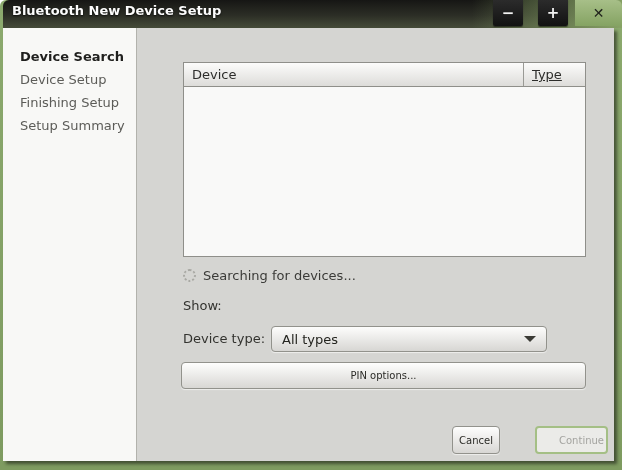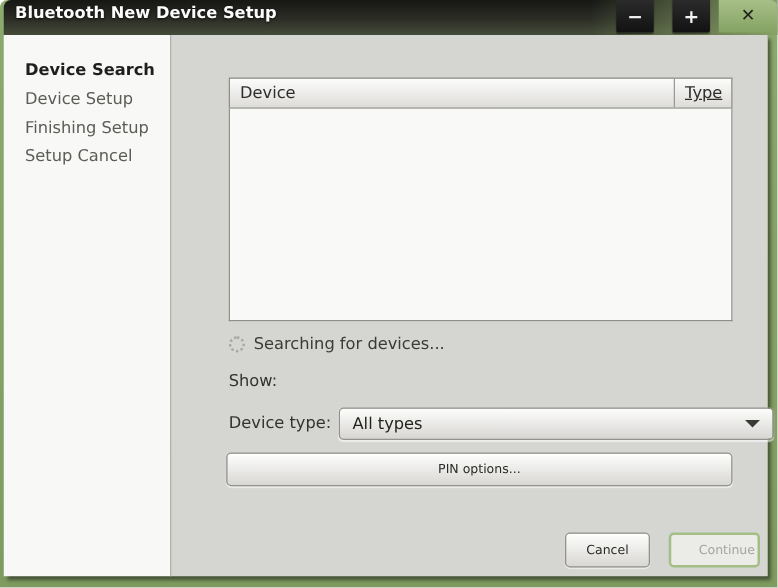--- a/index.html
+++ b/index.html
@@ -83,41 +83,41 @@
   .table-header {
     display:flex; height:25px;
     background:linear-gradient(to bottom,#fcfcfb,#dddcd9);
     border:1px solid #8f8f8a;
   }
   .th {
     display:flex; align-items:center; padding-left:8px;
     color:#2d2d2b;
   }
   .th-device { flex:1; }
-  .th-type { width:46px; border-left:1px solid #9a9a95;text-decoration:underline; }
+  .th-type { width:62px; border-left:1px solid #9a9a95;text-decoration:underline; }
   .table-body {
     flex:1; background:#f9f9f8;
     border:1px solid #8f8f8a; border-top:none;
   }
   
   .searching-row {
     position:absolute; left:46px; top:237px; height:20px;
     display:flex; align-items:center; gap:7px;
     color:#3b3b38;
   }
   .spinner-icon {
     width:13px; height:13px;
     border:2px dotted #a8a8a3;
     border-radius:50%;
   }
   .show-label { position:absolute; left:46px; top:270px; color:#33332f; }
   
   .device-type-label { position:absolute; left:46px; top:303px; color:#33332f; }
   .dropdown {
-    position:absolute; left:134px; top:298px; width:348px; height:26px;
+    position:absolute; left:134px; top:298px; width:276px; height:26px;
     background:linear-gradient(to bottom,#fdfdfc,#d7d6d3);
     border:1px solid #92928c; border-radius:4px;
     display:flex; align-items:center;
     padding:0 10px;
     box-shadow:0 1px 1px rgba(255,255,255,.6);
     cursor:default;
   }
   .dropdown-value { flex:1; color:#24241f; }
   .dropdown-arrow {
     width:0; height:0;
@@ -128,21 +128,21 @@
   
   .btn {
     background:linear-gradient(to bottom,#fefefd,#d8d7d4);
     border:1px solid #92928c; border-radius:4px;
     display:flex; align-items:center; justify-content:center;
     color:#2b2b27; font-size:10px;
     box-shadow:0 1px 1px rgba(255,255,255,.6);
     cursor:default;
   }
   .pin-button { position:absolute; left:44px; top:334px; width:405px; height:27px; }
-  .cancel-button { position:absolute; left:315px; top:398px; width:68px; height:28px; }
+  .cancel-button { position:absolute; left:315px; top:398px; width:48px; height:28px; }
   .continue-button {
     position:absolute; left:398px; top:398px; width:73px; height:28px;
     background:#ebebe8;
     border:2px solid #a4bf85;
     color:#a4a4a0;
     box-shadow:none;
     padding-left:20px;
   }
 </style>
 </head>
@@ -163,21 +163,21 @@
   <div class="win-btn close">
     <span>✕</span>
   </div>
 
   <div class="body">
 
     <div class="sidebar">
       <div class="sidebar-item active">Device Search</div>
       <div class="sidebar-item">Device Setup</div>
       <div class="sidebar-item">Finishing Setup</div>
-      <div class="sidebar-item">Setup Cancel</div>
+      <div class="sidebar-item">Setup Summary</div>
     </div>
 
     <div class="main">
 
       <div class="device-table">
         <div class="table-header">
           <div class="th th-device">Device</div>
           <div class="th th-type">Type</div>
         </div>
         <div class="table-body"></div>

